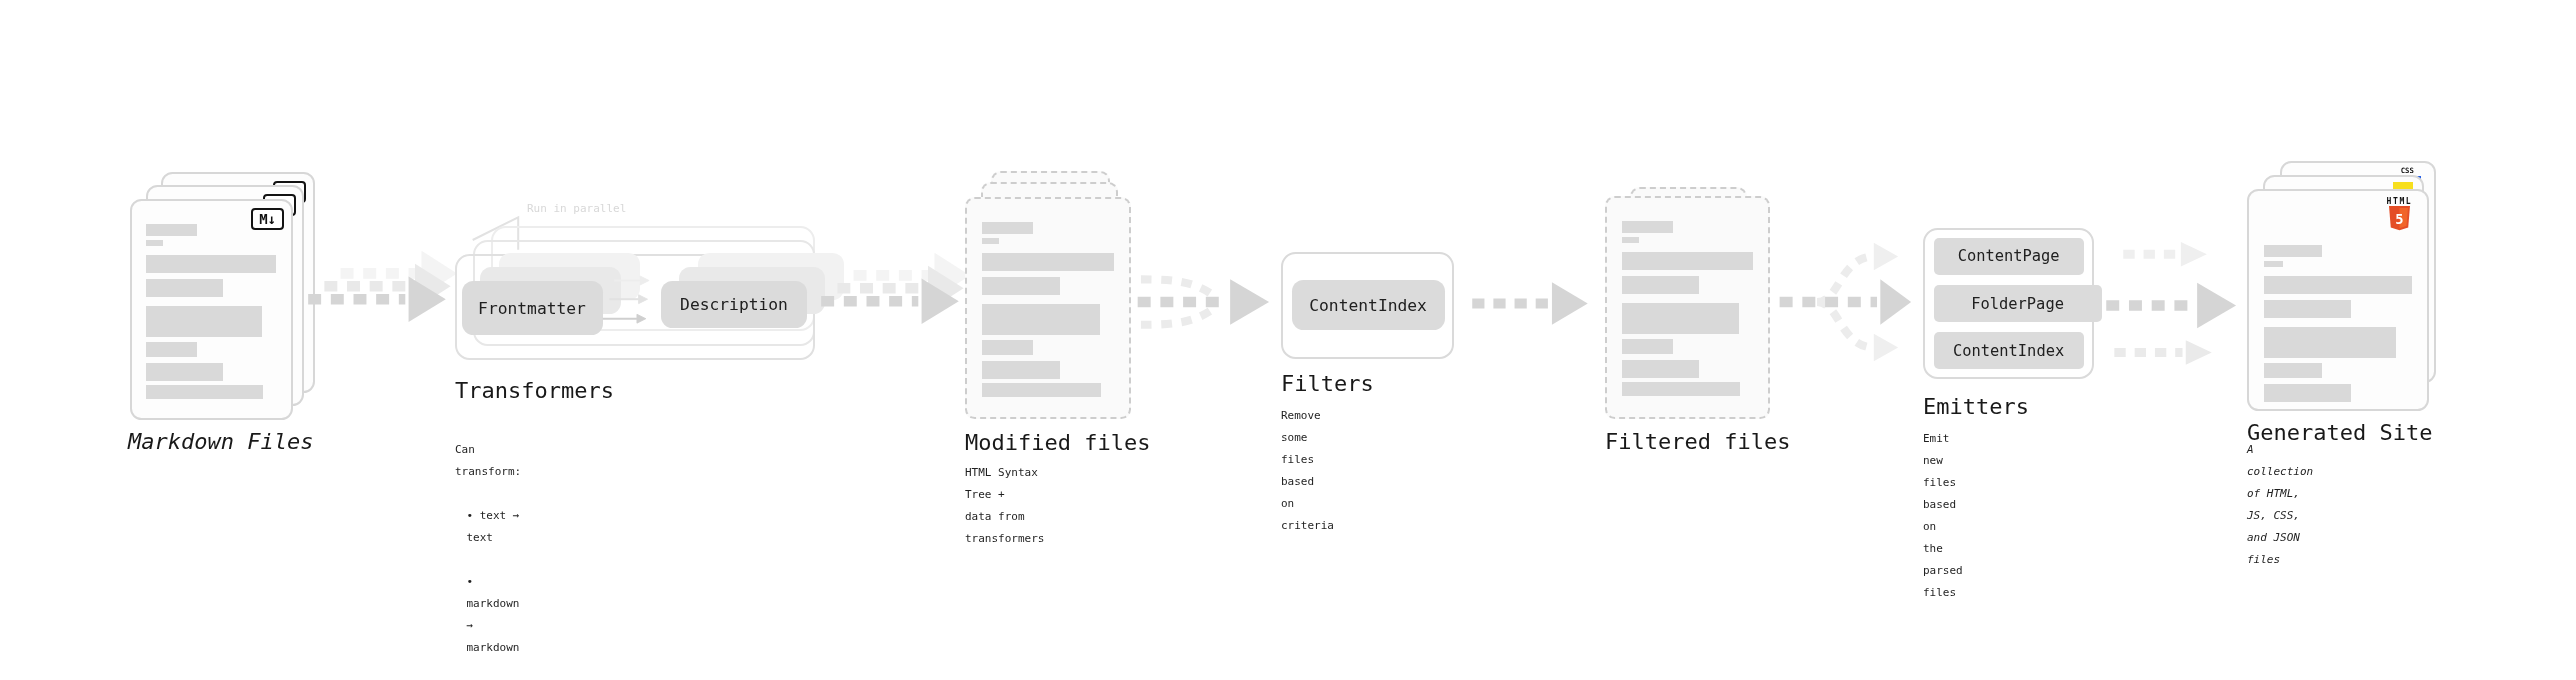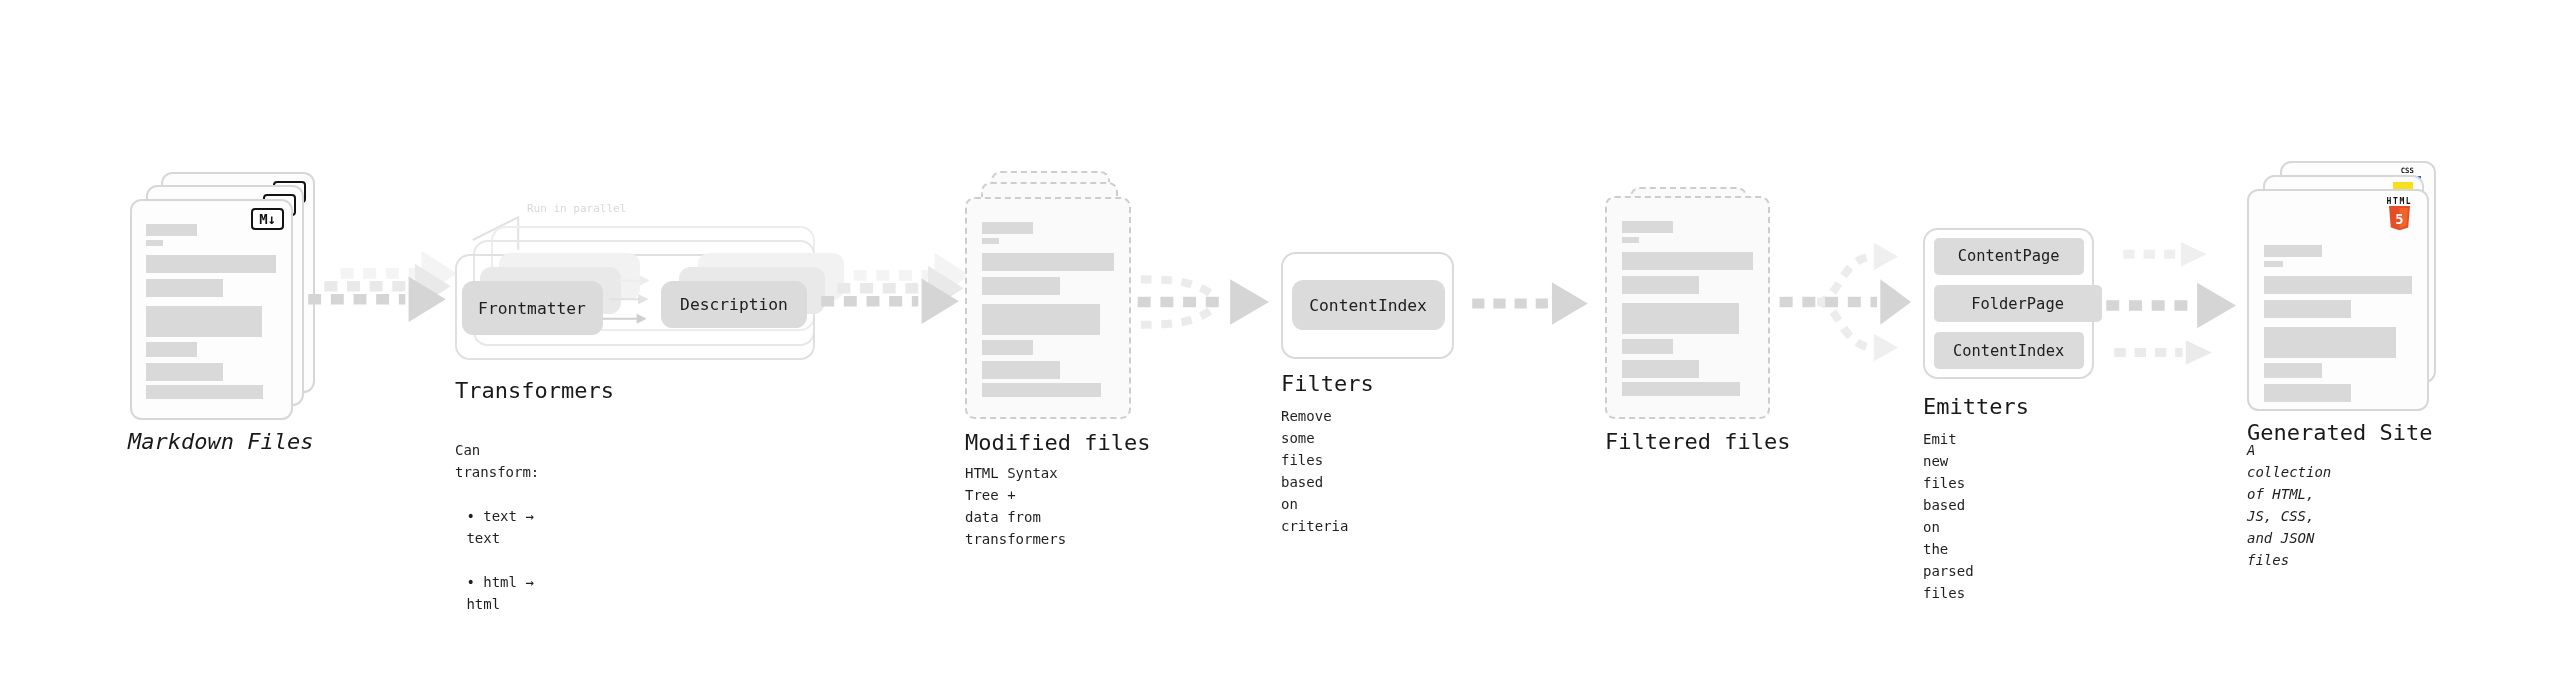--- a/index.html
+++ b/index.html
@@ -20,21 +20,21 @@
   .b2{height:5.7px;width:13%;margin-top:4.1px;}
   .b3{height:18px;width:100%;margin-top:9px;}
   .b4{height:18px;width:59%;margin-top:6.5px;}
   .b5{height:31px;width:89%;margin-top:8.1px;}
   .b6{height:14.6px;width:39%;margin-top:5.7px;}
   .b7{height:18px;width:59%;margin-top:5.7px;}
   .b8{height:14px;width:90%;margin-top:4.9px;}
 
   
   .label{position:absolute;font-size:22px;line-height:27px;font-weight:500;color:#191919;white-space:nowrap;}
-  .sub{position:absolute;font-size:14px;line-height:22px;color:#1f1f1f;white-space:pre-line;}
+  .sub{position:absolute;font-size:11px;line-height:22px;color:#1f1f1f;white-space:pre-line;}
   .note{position:absolute;font-size:11px;color:#d8d8d8;white-space:nowrap;}
 
   
   .frame{position:absolute;border:2px solid #e0e0e0;border-radius:14.6px;box-sizing:border-box;background:transparent;}
   .frame.dark{border-color:#dadada;}
   .pill{position:absolute;background:#dbdbdb;border-radius:11.4px;display:flex;align-items:center;justify-content:center;font-size:16.3px;color:#202020;white-space:nowrap;}
   .ghost1{background:#e9e9e9;}
   .ghost2{background:#f2f2f2;}
   .epill{border-radius:5px;}
 
@@ -131,20 +131,21 @@
       <g stroke="#cfcfcf" fill="#cfcfcf">
           <line x1="2" y1="55" x2="44" y2="55" stroke-width="2.5" fill="none"></line>
           <polygon points="44,49.5 44,60.5 55,55"></polygon>
         </g>
     </svg>
 
     <div class="label" style="left:0;top:175px;">Transformers</div>
     <div class="sub" style="left:0;top:215px;">
       <div>Can transform:</div>
       <div style="padding-left:11.4px;">• text → text</div>
+      <div style="padding-left:11.4px;">• markdown → markdown</div>
       <div style="padding-left:11.4px;">• html → html</div>
     </div>
   </div>
 
   <svg class="arrow-svg" style="left:819px;top:243px;" width="163" height="85" viewBox="0 0 200 105">
     <g fill="none">
         <line x1="42" y1="40" x2="138" y2="40" stroke="#f4f4f4" stroke-width="13" stroke-dasharray="16 12"></line>
         <polygon points="142,12 142,68 186,40" fill="#f4f4f4" stroke="none"></polygon>
       </g>
     <g fill="none">

